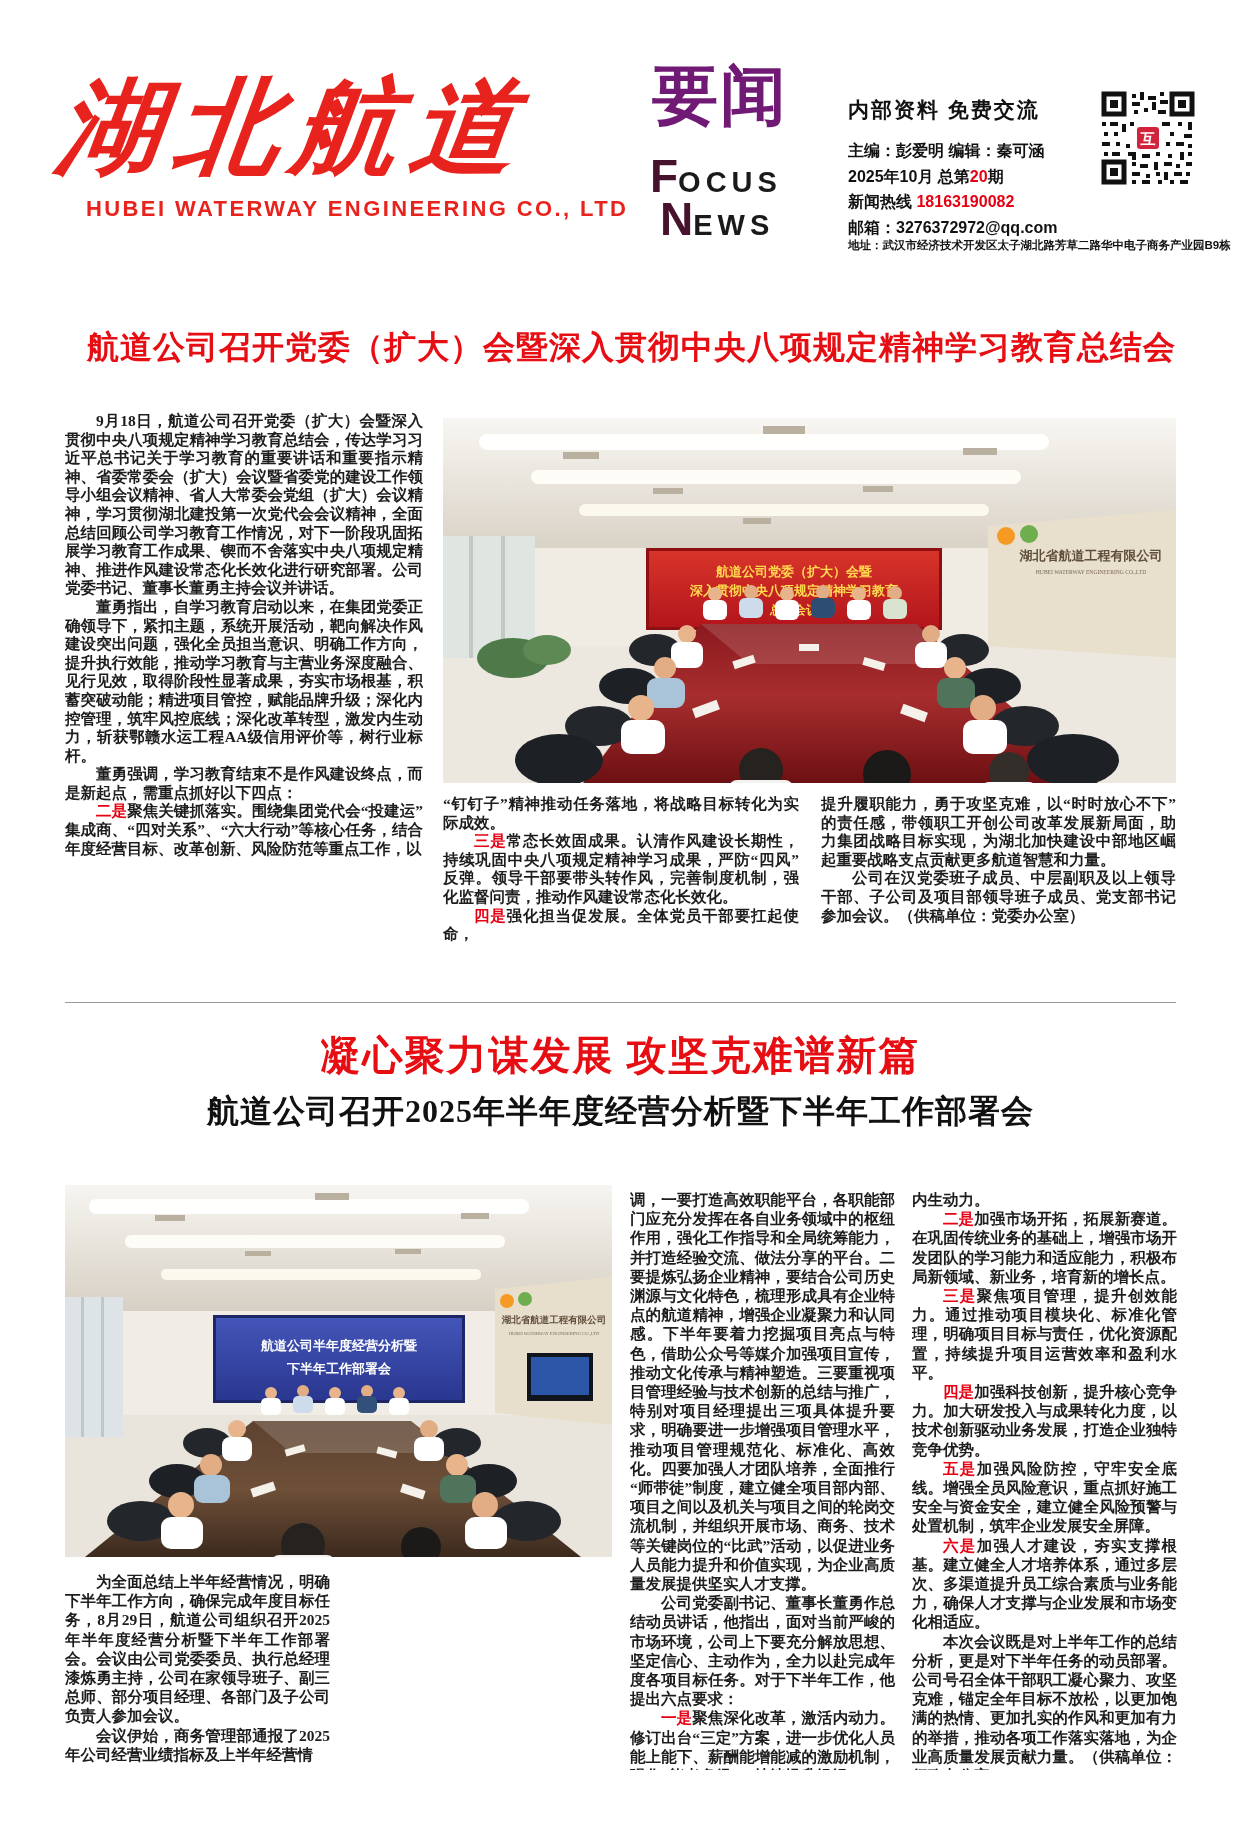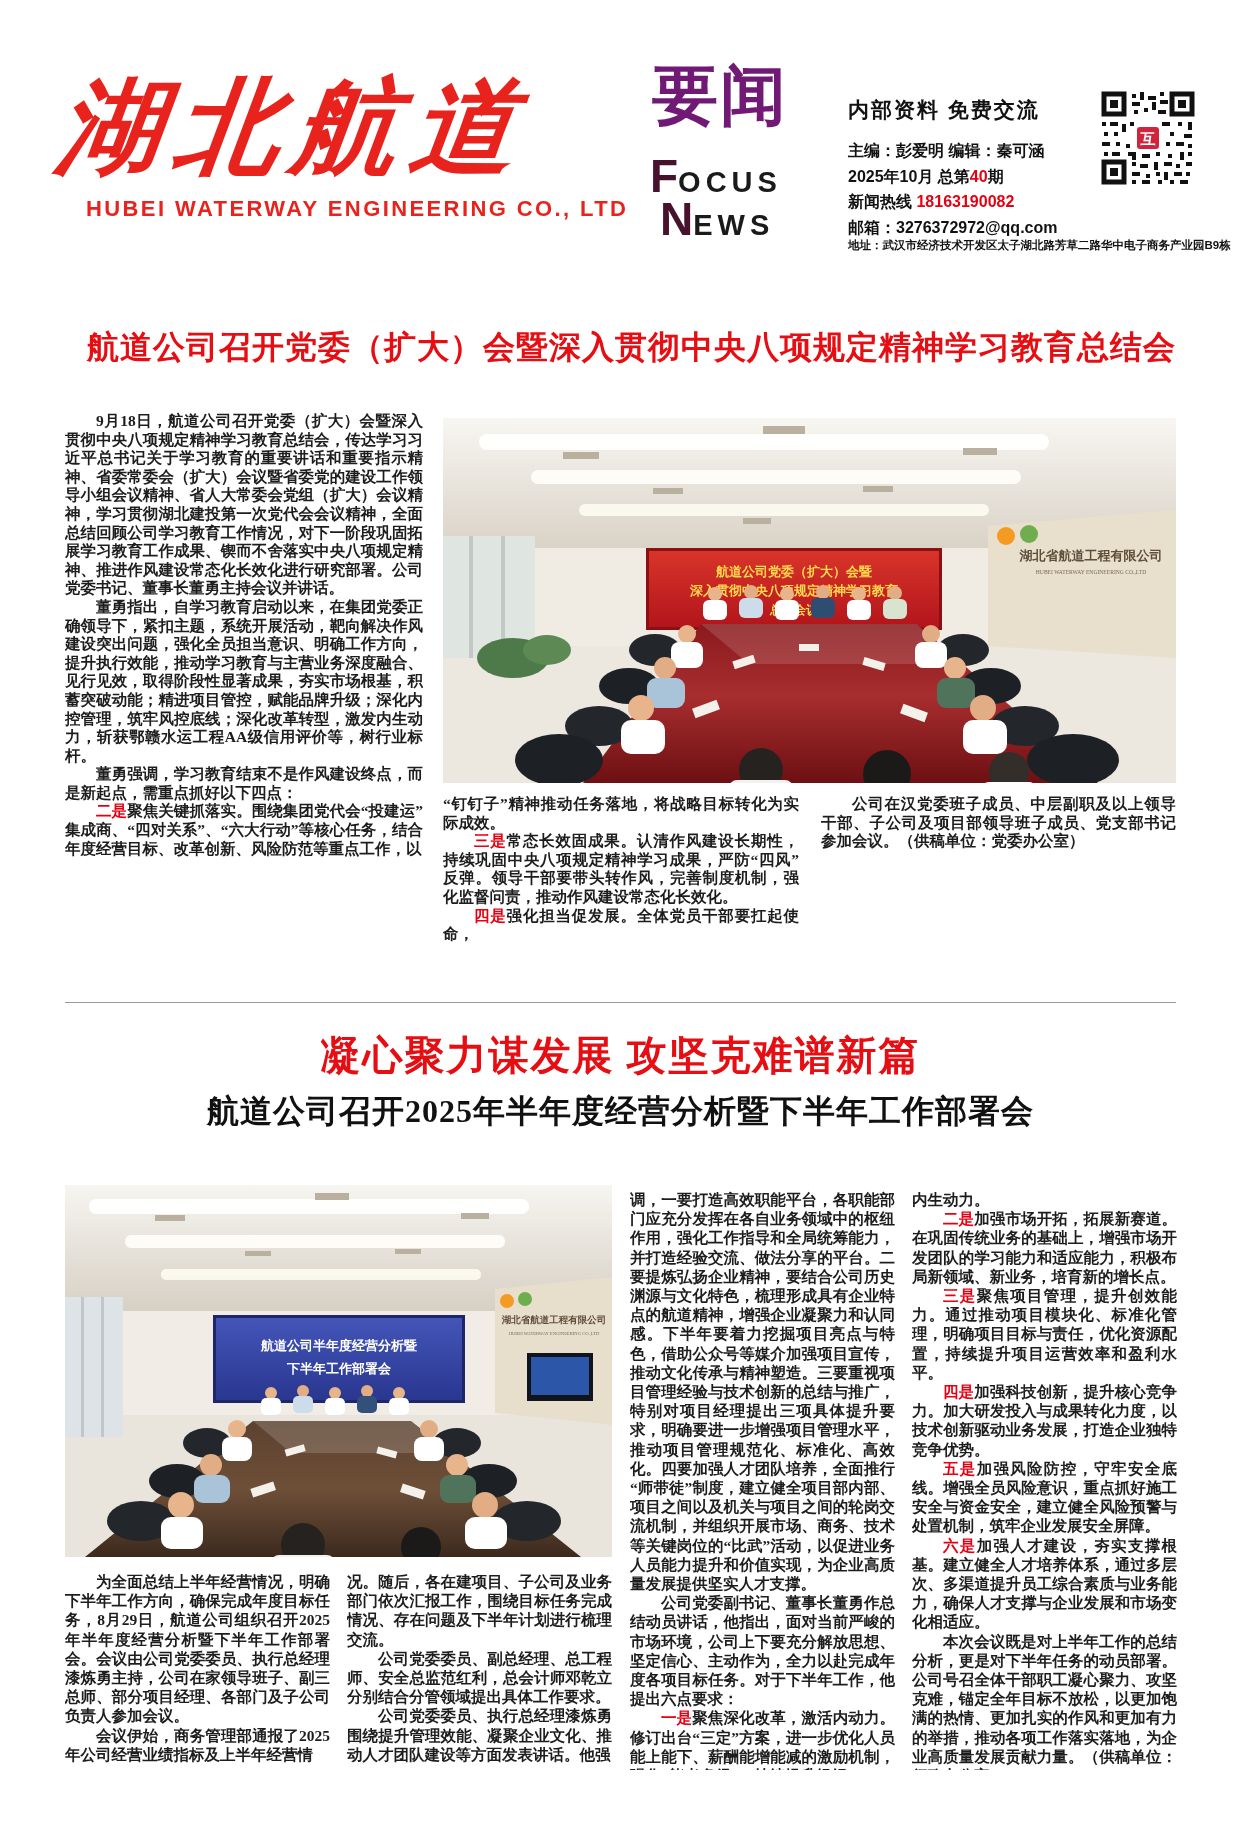--- a/index.html
+++ b/index.html
@@ -59,21 +59,21 @@
 
   <div class="abs mast-cn">要闻</div>
   <div class="abs mast-en">
     <div><span class="big">F</span><span class="small">OCUS</span></div>
     <div class="row2"><span class="big">N</span><span class="small">EWS</span></div>
   </div>
 
   <div class="abs info">
     <div class="tagline">内部资料  免费交流</div>
     <div class="l">主编：彭爱明  编辑：秦可涵</div>
-    <div class="l"><span>2025年10月  总第</span><span class="red">40</span><span>期</span></div>
+    <div class="l"><span>2025年10月  总第</span><span class="red">20</span><span>期</span></div>
     <div class="l"><span>新闻热线 </span><span class="red">18163190082</span></div>
     <div class="l">邮箱：3276372972@qq.com</div>
   </div>
   <div class="abs addr">地址：武汉市经济技术开发区太子湖北路芳草二路华中电子商务产业园B9栋</div>
 
   <div class="abs qr">
     <svg viewBox="0 0 100 100">
       <rect width="100" height="100" fill="#fff"></rect>
       <g fill="none" stroke="#111" stroke-width="5">
         <rect x="6" y="6" width="20" height="20"></rect>
@@ -238,20 +238,21 @@
     <p><span class="lead">二是</span><span>聚焦关键抓落实。围绕集团党代会“投建运”集成商、“四对关系”、“六大行动”等核心任务，结合年度经营目标、改革创新、风险防范等重点工作，以</span></p>
   </div>
 
   <div class="col a1col" style="left:443px;top:795px;width:356px;height:180px;">
     <p class="cont">“钉钉子”精神推动任务落地，将战略目标转化为实际成效。</p>
     <p><span class="lead">三是</span><span>常态长效固成果。认清作风建设长期性，持续巩固中央八项规定精神学习成果，严防“四风”反弹。领导干部要带头转作风，完善制度机制，强化监督问责，推动作风建设常态化长效化。</span></p>
     <p><span class="lead">四是</span><span>强化担当促发展。全体党员干部要扛起使命，</span></p>
   </div>
 
   <div class="col a1col" style="left:821px;top:795px;width:355px;height:180px;">
+    <p class="cont">提升履职能力，勇于攻坚克难，以“时时放心不下”的责任感，带领职工开创公司改革发展新局面，助力集团战略目标实现，为湖北加快建设中部地区崛起重要战略支点贡献更多航道智慧和力量。</p>
     <p>公司在汉党委班子成员、中层副职及以上领导干部、子公司及项目部领导班子成员、党支部书记参加会议。（供稿单位：党委办公室）</p>
   </div>
 
   <div class="abs divider"></div>
 
   <div class="abs a2-title-red">凝心聚力谋发展 攻坚克难谱新篇</div>
   <div class="abs a2-title-black">航道公司召开2025年半年度经营分析暨下半年工作部署会</div>
 
   <div class="photo" style="left:65px;top:1185px;width:547px;height:372px;">
     <svg viewBox="0 0 547 372" preserveAspectRatio="none">
@@ -376,25 +377,20 @@
           <rect x="328" y="372" width="56" height="16" rx="8" fill="#2a2d33"></rect>
       </g>
     </svg>
   </div>
 
   <div class="col a2col" style="left:65px;top:1572px;width:265px;height:196px;">
     <p>为全面总结上半年经营情况，明确下半年工作方向，确保完成年度目标任务，8月29日，航道公司组织召开2025年半年度经营分析暨下半年工作部署会。会议由公司党委委员、执行总经理漆炼勇主持，公司在家领导班子、副三总师、部分项目经理、各部门及子公司负责人参加会议。</p>
     <p>会议伊始，商务管理部通报了2025年公司经营业绩指标及上半年经营情</p>
   </div>
 
-  <div class="col a2col" style="left:347px;top:1572px;width:265px;height:196px;">
-    <p class="cont">况。随后，各在建项目、子公司及业务部门依次汇报工作，围绕目标任务完成情况、存在问题及下半年计划进行梳理交流。</p>
-    <p>公司党委委员、副总经理、总工程师、安全总监范红利，总会计师邓乾立分别结合分管领域提出具体工作要求。</p>
-    <p>公司党委委员、执行总经理漆炼勇围绕提升管理效能、凝聚企业文化、推动人才团队建设等方面发表讲话。他强</p>
-  </div>
 
   <div class="col a2col" style="left:630px;top:1190px;width:265px;height:580px;">
     <p class="cont">调，一要打造高效职能平台，各职能部门应充分发挥在各自业务领域中的枢纽作用，强化工作指导和全局统筹能力，并打造经验交流、做法分享的平台。二要提炼弘扬企业精神，要结合公司历史渊源与文化特色，梳理形成具有企业特点的航道精神，增强企业凝聚力和认同感。下半年要着力挖掘项目亮点与特色，借助公众号等媒介加强项目宣传，推动文化传承与精神塑造。三要重视项目管理经验与技术创新的总结与推广，特别对项目经理提出三项具体提升要求，明确要进一步增强项目管理水平，推动项目管理规范化、标准化、高效化。四要加强人才团队培养，全面推行“师带徒”制度，建立健全项目部内部、项目之间以及机关与项目之间的轮岗交流机制，并组织开展市场、商务、技术等关键岗位的“比武”活动，以促进业务人员能力提升和价值实现，为企业高质量发展提供坚实人才支撑。</p>
     <p>公司党委副书记、董事长董勇作总结动员讲话，他指出，面对当前严峻的市场环境，公司上下要充分解放思想、坚定信心、主动作为，全力以赴完成年度各项目标任务。对于下半年工作，他提出六点要求：</p>
     <p><span class="lead">一是</span><span>聚焦深化改革，激活内动力。修订出台“三定”方案，进一步优化人员能上能下、薪酬能增能减的激励机制，强化“能者多得”，持续提升组织</span></p>
   </div>
 
   <div class="col a2col" style="left:912px;top:1190px;width:265px;height:580px;">
     <p class="cont">内生动力。</p>
     <p><span class="lead">二是</span><span>加强市场开拓，拓展新赛道。在巩固传统业务的基础上，增强市场开发团队的学习能力和适应能力，积极布局新领域、新业务，培育新的增长点。</span></p>

